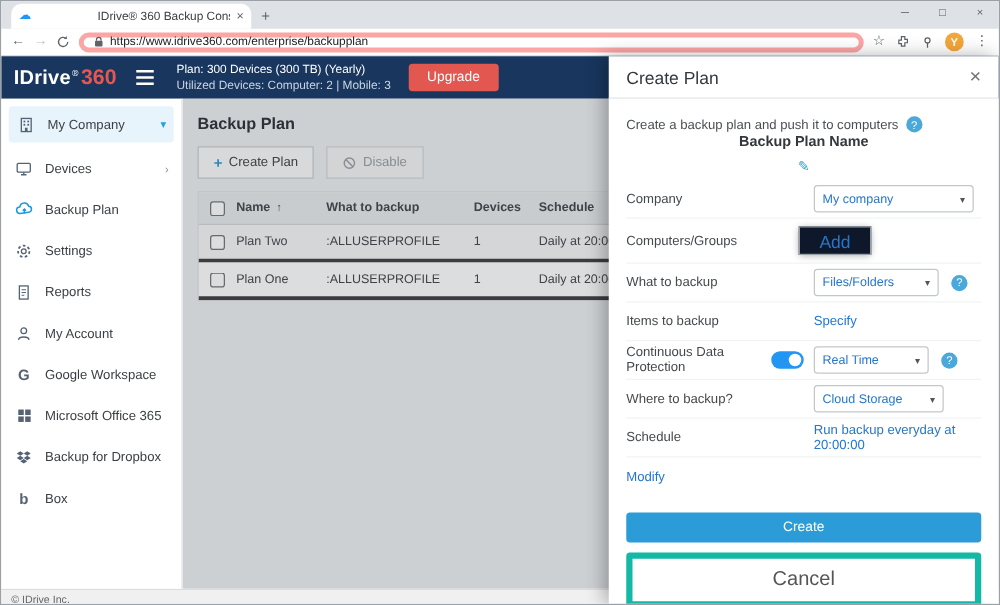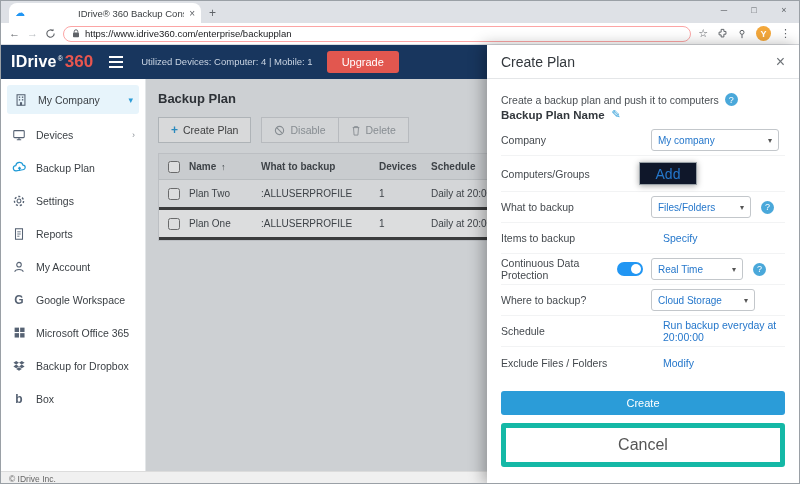--- a/index.html
+++ b/index.html
@@ -14,21 +14,21 @@
   .tab-title { flex:1; white-space:nowrap; overflow:hidden;padding-left:48px; }
   .tab-close { color:#5f6368; font-size:10px; }
   .favicon { color:#2196f3; font-size:10px; line-height:1; }
   .newtab { color:#5f6368; font-size:12px; margin:0 0 3px 8px; }
   .win-controls { position:absolute; top:0; right:0; height:20px; display:flex; }
   .win-controls span { width:30px; text-align:center; font-size:9px; color:#5f6368; line-height:18px; }
 
   .addressbar { height:22px; background:#fff; border-bottom:1px solid #dadce0; display:flex; align-items:center; padding:0 8px; gap:7px; }
   .nav-ic { color:#5f6368; font-size:11px; line-height:1; }
   .nav-ic.disabled { color:#b8bcc0; }
-  .url-pill { flex:1; height:16px; border:1px solid #fca5a5; border-radius:9px; display:flex; align-items:center; padding:0 8px; gap:5px; font-size:9.5px; color:#202124; }
+  .url-pill { flex:1; height:16px; border:4px solid #fca5a5; border-radius:9px; display:flex; align-items:center; padding:0 8px; gap:5px; font-size:9.5px; color:#202124; }
   .right-icons { display:flex; align-items:center; gap:9px; }
   .avatar { width:15px; height:15px; border-radius:50%; background:#f3a73a; color:#fff; font-size:9px; font-weight:bold; display:flex; align-items:center; justify-content:center; }
   .gray-ic { color:#5f6368; font-size:11px; line-height:1; }
 
   
   .app-header { height:34px; background:#18365e; display:flex; align-items:center; padding:0 10px; color:#fff; }
   .logo { display:flex; align-items:baseline; white-space:nowrap; }
   .logo-main { font-size:16px; font-weight:bold; letter-spacing:.2px; }
   .logo-reg { font-size:7px; vertical-align:super; position:relative; top:-6px; margin:0 2px 0 1px; }
   .logo-360 { font-size:17px; font-weight:bold; color:#e8564f; }
@@ -73,32 +73,32 @@
 
   
   .panel { position:absolute; top:44px; right:0; bottom:0; width:312px; background:#fff; z-index:20;
            box-shadow:-4px 0 14px rgba(0,0,0,0.30); display:flex; flex-direction:column; }
   .panel-header { height:34px; border-bottom:1px solid #e4e6e8; display:flex; align-items:center; padding:0 14px; flex:none; }
   .panel-title { font-size:14px; color:#33383d; }
   .panel-close { margin-left:auto; font-size:16px; color:#6d7277; cursor:pointer; line-height:1; }
   .panel-body { padding:10px 14px 0; flex:1; }
   .subtitle-row { display:flex; align-items:center; gap:6px; font-size:10.5px; color:#4a4f54; margin:4px 0 2px; }
   .help { width:13px; height:13px; flex:none; border-radius:50%; background:#4aa8da; color:#fff; font-size:9px; display:inline-flex; align-items:center; justify-content:center; }
-  .plan-name-row { display:flex; align-items:center; gap:7px; font-size:11.5px; font-weight:bold; color:#33383d; margin-bottom:4px; }
+  .plan-name-row { display:flex; align-items:center; gap:7px; font-size:11.5px; font-weight:bold; color:#33383d; margin-bottom:4px;flex-direction:column; }
   .pencil { color:#2b9cd8; font-size:11px; font-weight:normal; }
 
   .form-row { display:flex; align-items:center; min-height:31px; border-bottom:1px solid #f2f3f4; }
   .form-row.tall { min-height:36px; }
   .form-row.no-border { border-bottom:none; }
   .form-label { width:150px; flex:none; font-size:10.5px; color:#44494e; }
   .form-label.cdp { width:116px; }
   .select { display:inline-flex; align-items:center; justify-content:space-between; border:1px solid #c3c7cb; border-radius:3px; height:22px; padding:0 6px; font-size:10px; color:#2577cb; background:#fff; cursor:pointer; }
   .w128{width:128px;} .w100{width:100px;} .w92{width:92px;} .w104{width:104px;}
   .caret { color:#555; font-size:8px; margin-left:6px; }
-  .link { color:#2577cb; font-size:10.5px; cursor:pointer;margin-left:12px; }
+  .link { color:#2577cb; font-size:10.5px; cursor:pointer; }
   .help.after { margin-left:10px; }
   .toggle { width:26px; height:14px; border-radius:8px; background:#2196f3; position:relative; margin-right:8px; flex:none; cursor:pointer; }
   .toggle::after { content:""; position:absolute; top:2px; right:2px; width:10px; height:10px; border-radius:50%; background:#fff; }
   .add-box { width:58px; height:23px; display:flex; align-items:center; justify-content:center; background:#0f172a;
              border:1px solid #98a0a6; box-shadow:0 1px 6px rgba(0,0,0,0.35); font-size:14px; color:#2577cb;
              margin-left:-12px; position:relative; z-index:2; cursor:pointer; }
   .panel-actions { display:flex; gap:8px; margin-top:13px;flex-direction:column; }
   .btn-primary { background:#2b9cd8; color:#fff; border:none; border-radius:3px; font-size:11px; padding:6px 16px; font-family:inherit; }
   .btn-secondary { background:#fff; color:#555; border:5px solid #14b8a6; border-radius:3px; font-size:16px; padding:8px 13px; font-family:inherit; }
 
@@ -164,21 +164,22 @@
       <span class="logo-main">IDrive</span>
       <span class="logo-reg">®</span>
       <span class="logo-360">360</span>
     </div>
     <span class="burger">
         <i></i>
         <i></i>
         <i></i>
       </span>
     <div class="plan-info">
-      <div class="l2">Utilized Devices: Computer: 4 |  Mobile: 1</div>
+      <div class="l1">Plan: 300 Devices (300 TB) (Yearly)</div>
+      <div class="l2">Utilized Devices: Computer: 2 |  Mobile: 3</div>
     </div>
     <button class="upgrade-btn">Upgrade</button>
   </div>
 
   <div class="app-body">
 
     <div class="sidebar">
       <div class="side-item company">
         <span class="sicon">
           <svg width="14" height="14" viewBox="0 0 16 16">
@@ -276,28 +277,20 @@
           <span>Create Plan</span>
         </button>
         <button class="tbtn disabled">
           <span class="dis-ic">
             <svg width="11" height="11" viewBox="0 0 12 12">
                 <circle cx="6" cy="6" r="4.5" fill="none" stroke="#9aa0a5" stroke-width="1.2"></circle>
                 <path d="M2.9 2.9l6.2 6.2" stroke="#9aa0a5" stroke-width="1.2"></path>
               </svg>
           </span>
           <span>Disable</span>
-        </button>
-        <button class="tbtn disabled del">
-          <span class="trash-ic">
-            <svg width="10" height="11" viewBox="0 0 12 13">
-                <path d="M2 3h8M4 3V1.8h4V3M3 3l.7 9h4.6L9 3" fill="none" stroke="#9aa0a5" stroke-width="1.1"></path>
-              </svg>
-          </span>
-          <span>Delete</span>
         </button>
       </div>
 
       <div class="table">
         <div class="thead">
           <span class="cell-check">
               <input type="checkbox" class="cb" style="">
             </span>
           <span><span>Name</span> <span class="sort">↑</span></span>
           <span>What to backup</span>
@@ -391,21 +384,20 @@
           <span class="caret">▾</span>
         </span>
       </div>
 
       <div class="form-row">
         <span class="form-label">Schedule</span>
         <span class="link">Run backup everyday at 20:00:00</span>
       </div>
 
       <div class="form-row no-border">
-        <span class="form-label">Exclude Files / Folders</span>
         <span class="link">Modify</span>
       </div>
 
       <div class="panel-actions">
         <button class="btn-primary">Create</button>
         <button class="btn-secondary">Cancel</button>
       </div>
     </div>
   </div>
 

